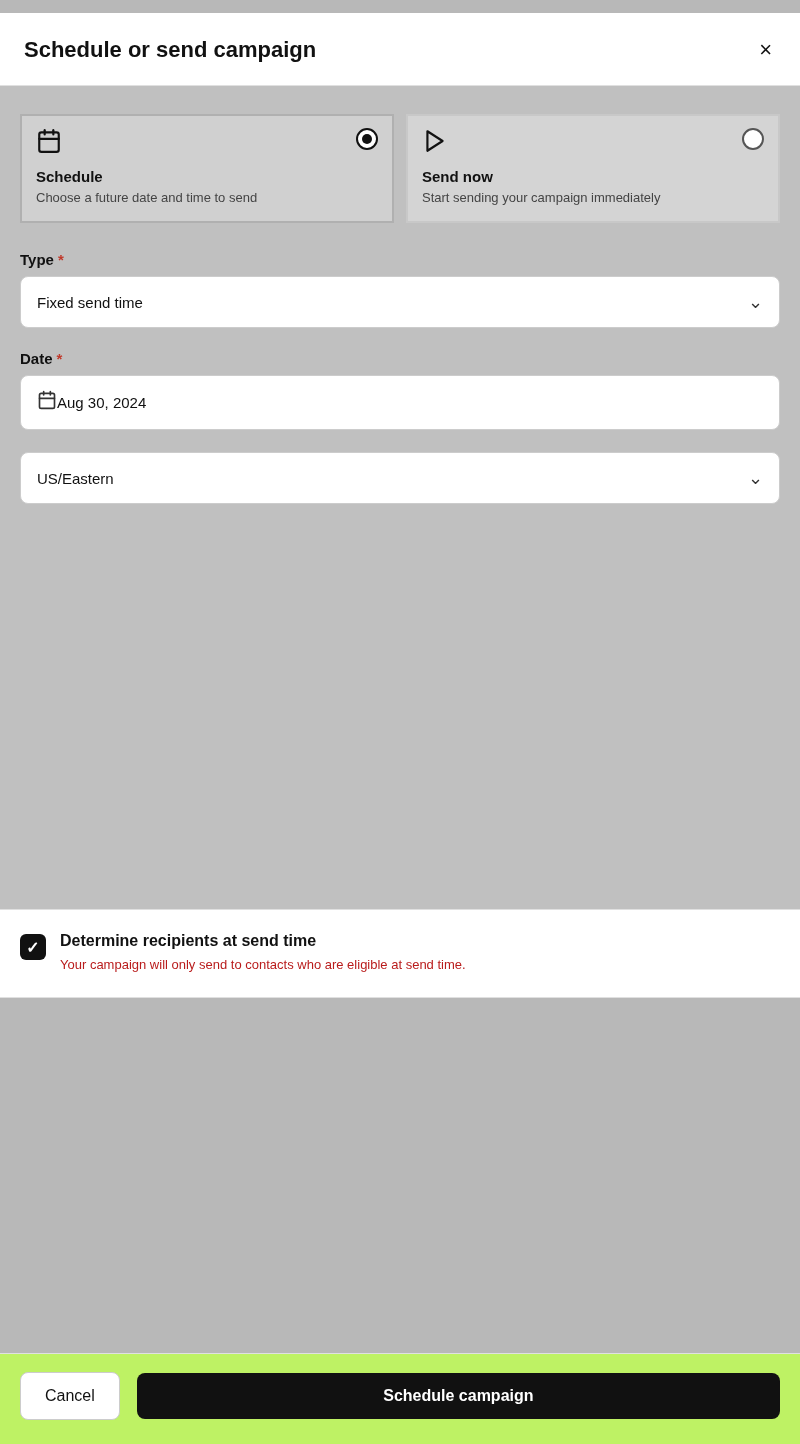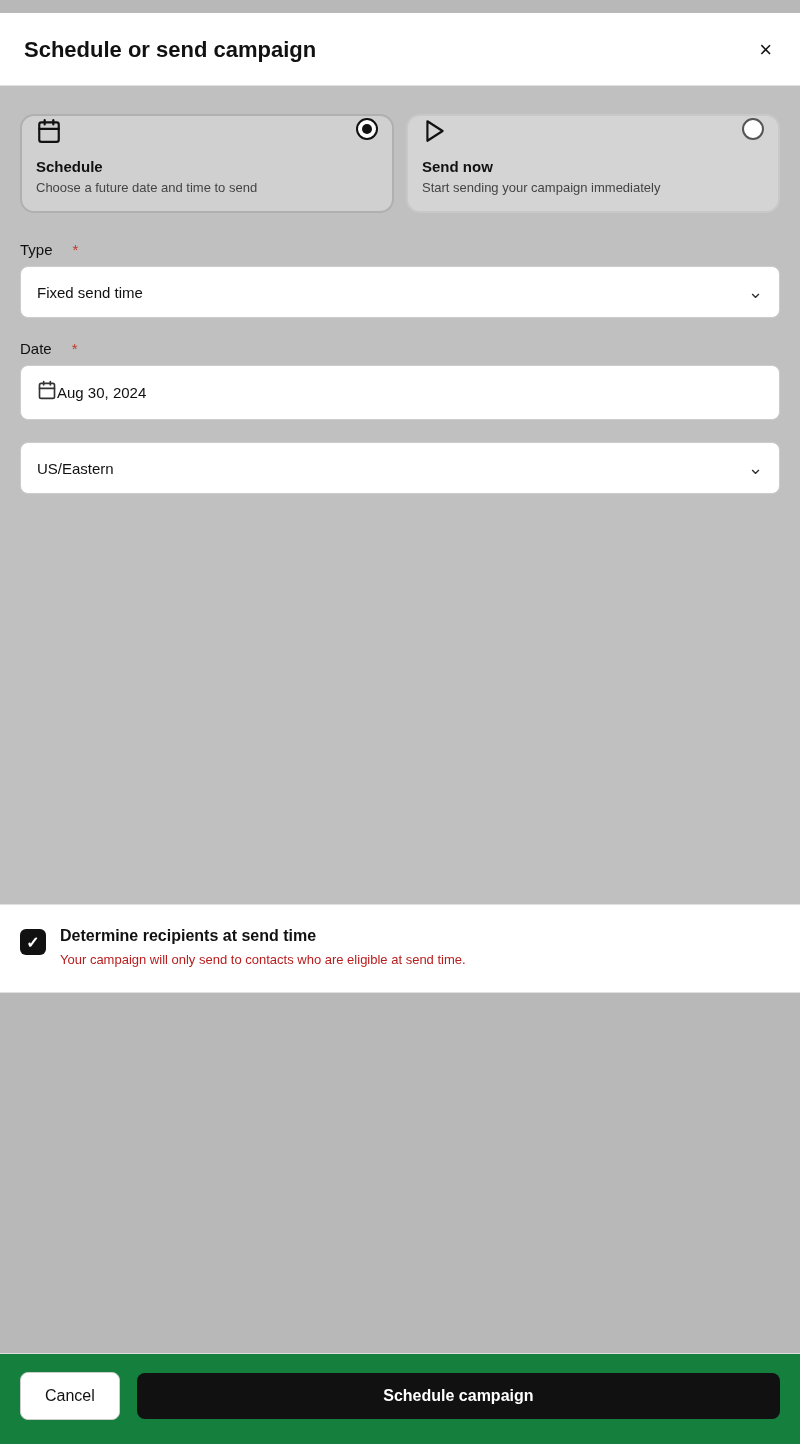--- a/index.html
+++ b/index.html
@@ -66,22 +66,22 @@
     .option-cards {
       display: flex;
       gap: 12px;
       margin-bottom: 28px;
     }
 
     .option-card {
       flex: 1;
       background: #d4d4d4;
       border: 2px solid #c8c8c8;
-      border-radius: 14px;
-      padding: 2px 14px 14px 14px;
+      border-radius: 0;
+      padding: 12px 14px 14px 14px;
       cursor: pointer;
       position: relative;
     }
 
     .option-card.selected {
       background: #d0d0d0;
       border-color: #b0b0b0;
     }
 
     .option-card-top {
@@ -133,26 +133,26 @@
       line-height: 1.4;
     }
 
     
     .field-group {
       margin-bottom: 22px;
     }
 
     .field-label {
       font-size: 15px;
-      font-weight: 400;
+      font-weight: 700;
       color: #111111;
       margin-bottom: 8px;
       display: flex;
       align-items: center;
-      gap: 20px;
+      gap: 4px;
     }
 
     .required-star {
       color: #c0392b;
       font-size: 15px;
     }
 
     .field-input {
       width: 100%;
       background: #ffffff;
@@ -244,21 +244,21 @@
 
     
     .gray-spacer {
       flex: 1;
       background: #b8b8b8;
       min-height: 200px;
     }
 
     
     .modal-footer {
-      background: #15803d;
+      background: #bef264;
       padding: 18px 20px 24px 20px;
       display: flex;
       gap: 17px;
       align-items: center;
       border-top: 1px solid #e0e0e0;
     }
 
     .cancel-btn {
       background: #ffffff;
       border: 1.5px solid #cccccc;

